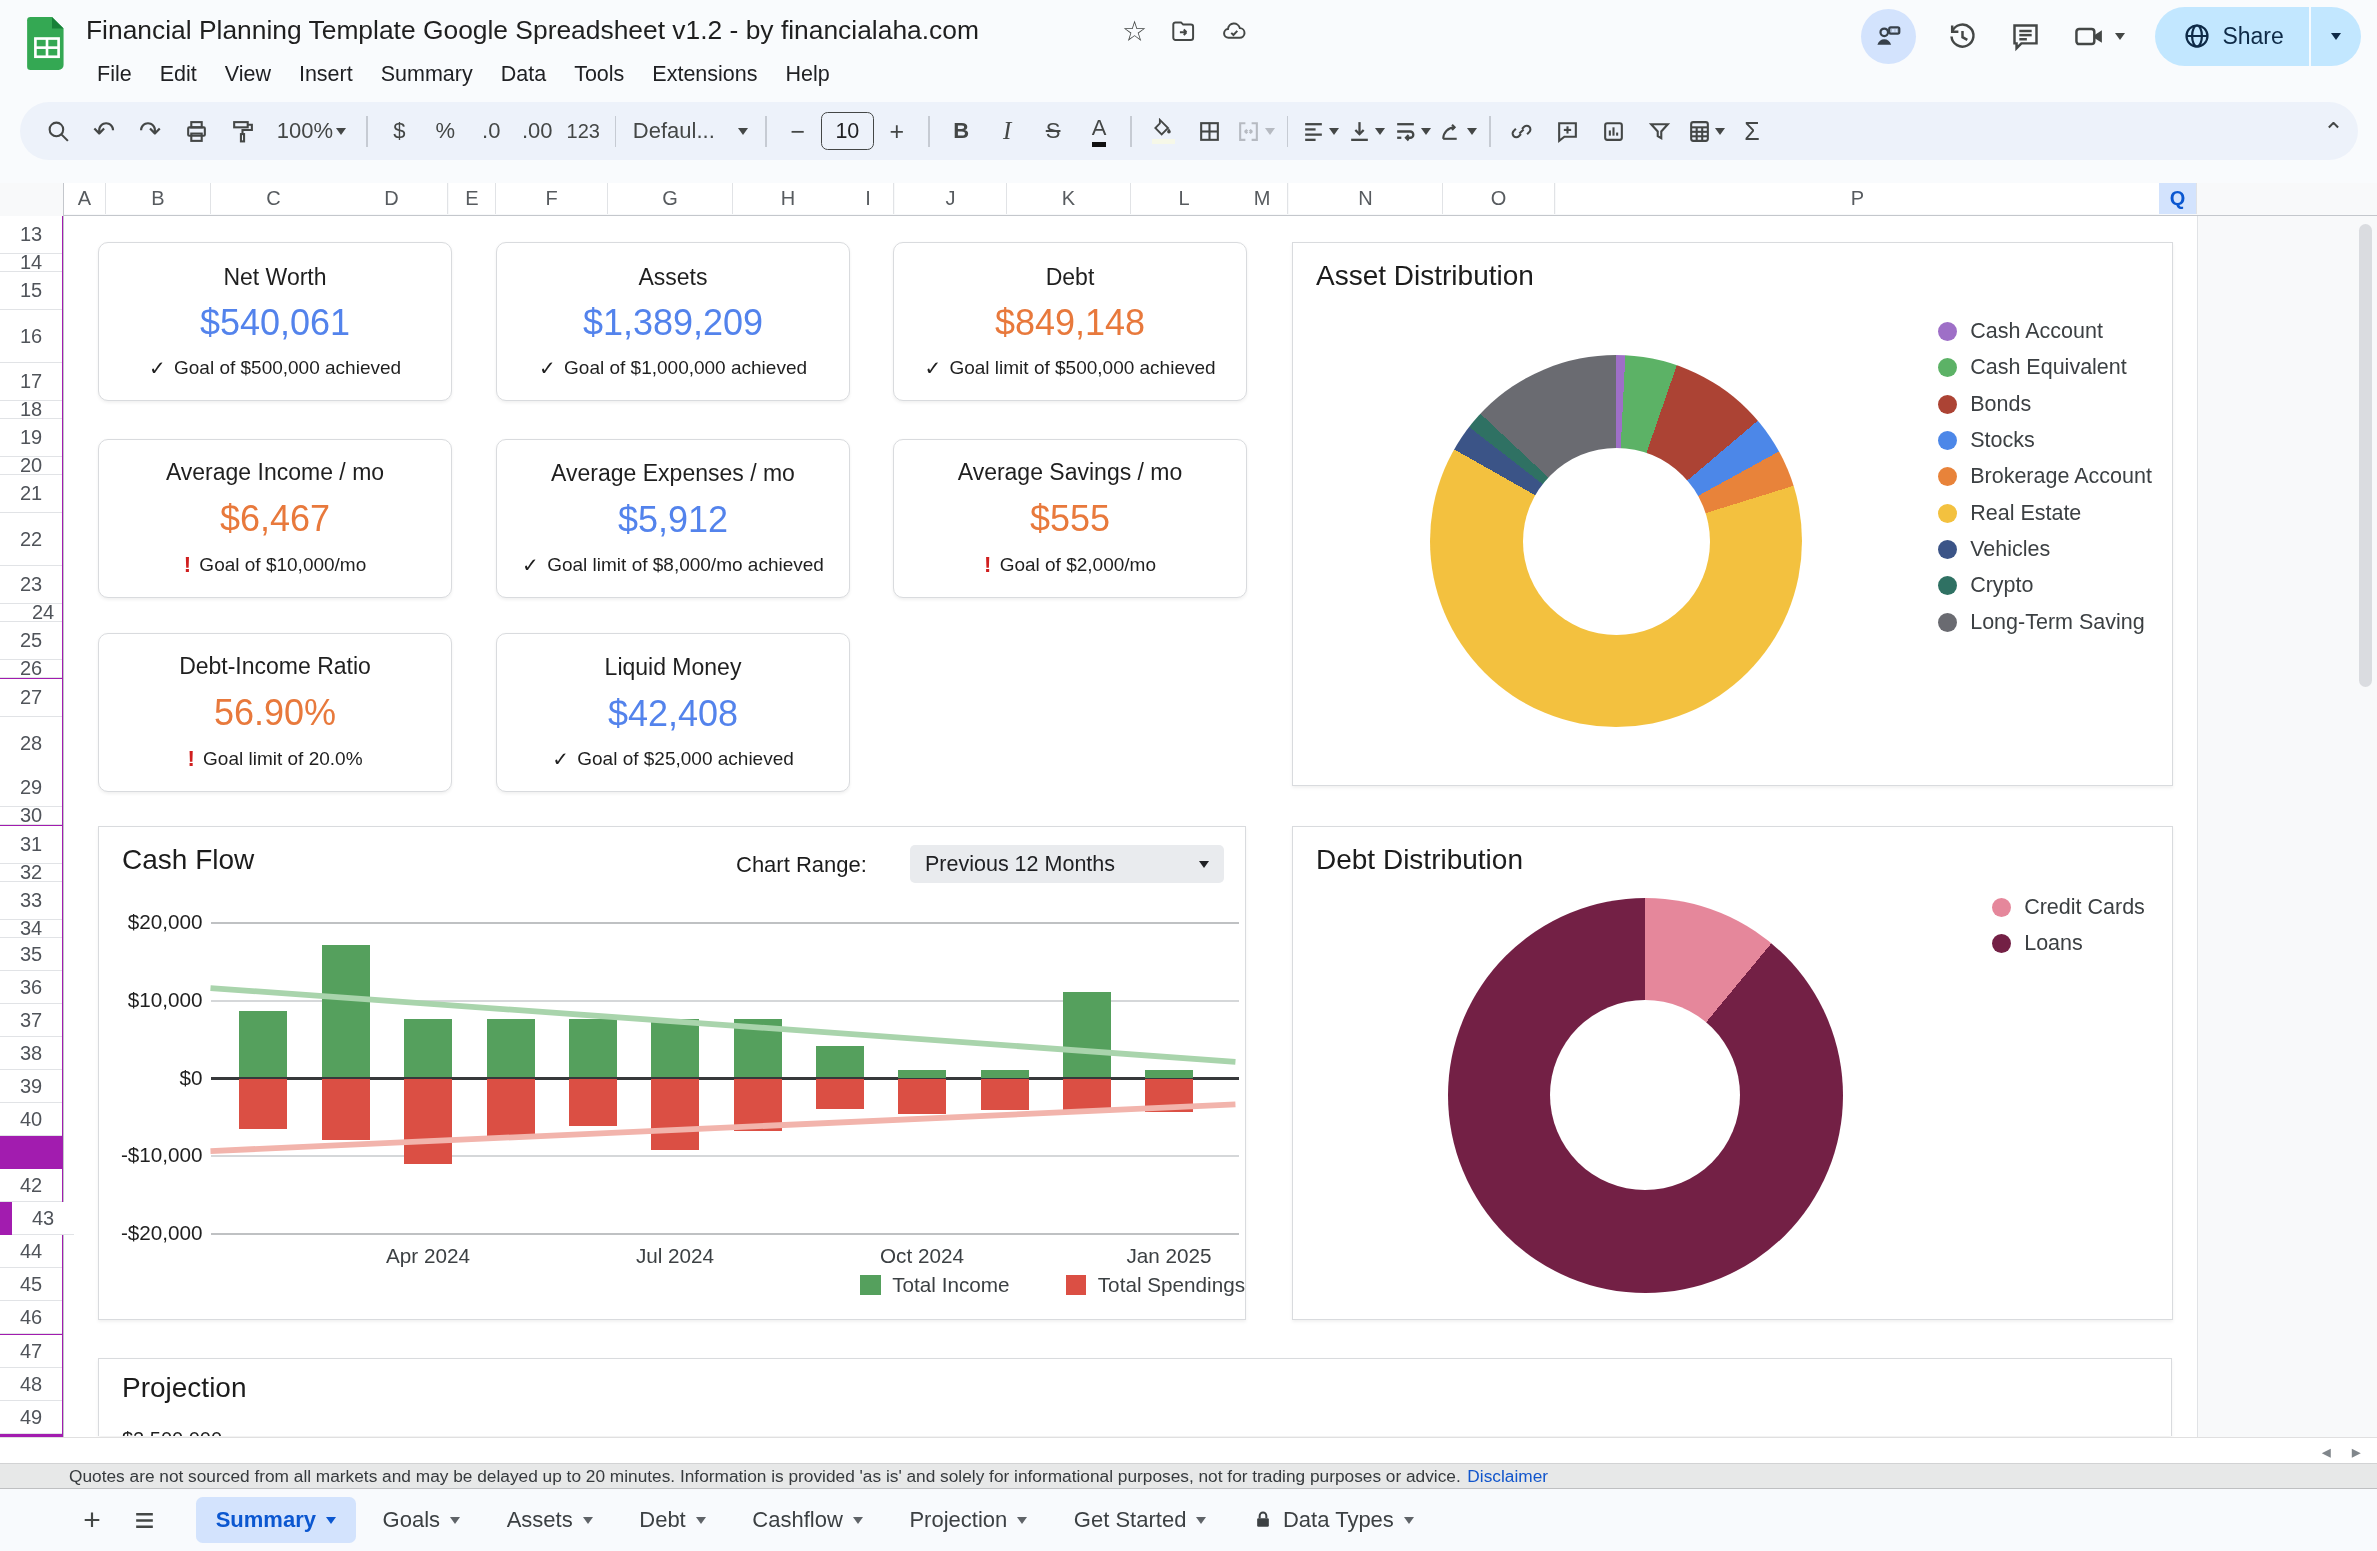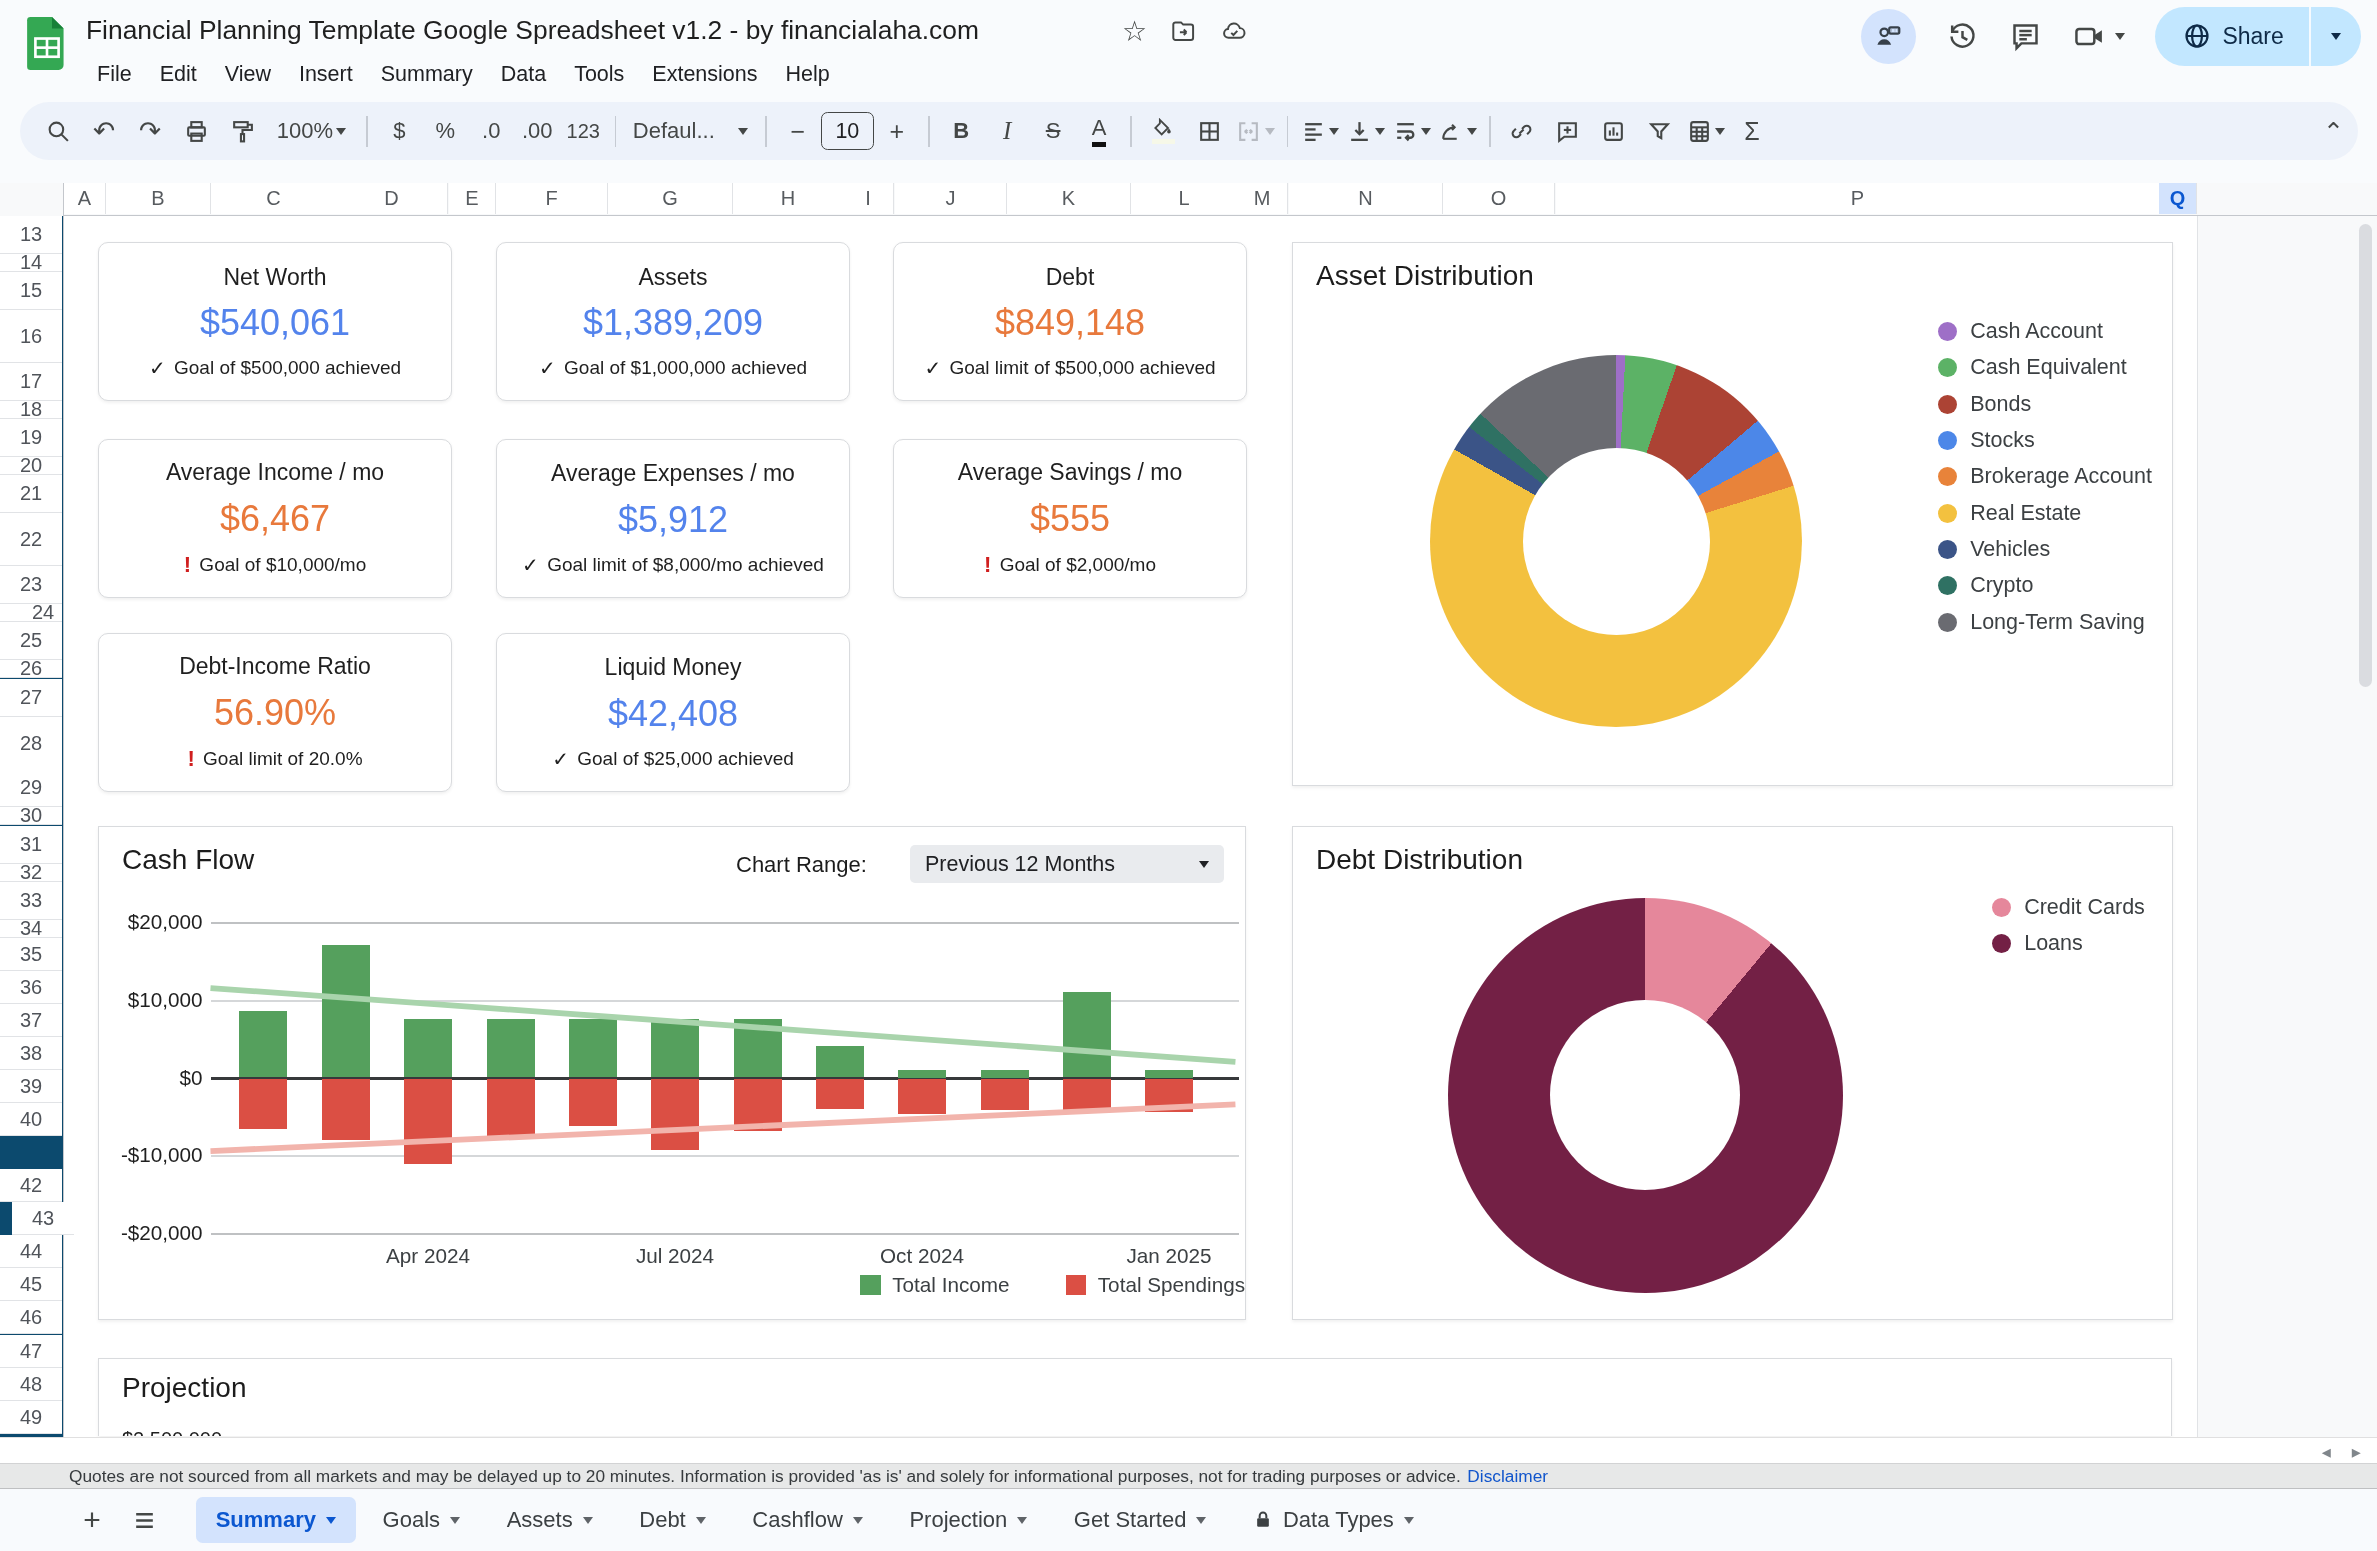--- a/index.html
+++ b/index.html
@@ -37,21 +37,21 @@
   .fill-bar { border-bottom:5px solid #F6F8E8; padding-bottom:0.8px; }
 
   
   .sheet { position:absolute; left:0; top:183px; width:2377px; height:1254px; background:#fff; }
   .colheaders { position:absolute; left:0; top:0; width:2377px; height:33px; background:#F8F9FA; border-bottom:1.7px solid #C4C7CC; }
   .corner { position:absolute; left:0; top:0; width:64px; height:33px; background:#F8F9FA; border-right:1.7px solid #C4C7CC; }
   .colh { position:absolute; top:0; height:31px; background:#fff; border-right:0.8px solid #E1E3E6; display:flex; align-items:center; justify-content:center; font-size:20px; color:#575B5F; }
   .colh.active { background:#D3E3FD; color:#0B57D0; font-weight:700; }
   .colh-rest { position:absolute; top:0; left:2197px; right:0; height:31px; background:#F8F9FA; }
   .canvas { position:absolute; left:0; top:33px; width:2377px; height:1221px; background:#fff; overflow:hidden; }
-  .rowheaders { position:absolute; left:0; top:0; width:64px; height:1221px; background:#0c4a6e; border-right:1.7px solid #C4C7CC; z-index:5; }
+  .rowheaders { position:absolute; left:0; top:0; width:64px; height:1221px; background:#a21caf; border-right:1.7px solid #C4C7CC; z-index:5; }
   .rowh { position:absolute; left:0; width:62px; border-bottom:0.8px solid #E1E3E6; display:flex; align-items:center; justify-content:center; font-size:20px; color:#50545A; background:#fff; overflow:hidden; }
   .offgrid { position:absolute; left:2197px; top:0; width:180px; height:1221px; background:#F8F9FA; border-left:0.8px solid #E1E3E6; }
   .vscroll { position:absolute; right:5px; top:8.3px; width:13.2px; height:463px; background:#DADCE0; border-radius:6.6px; }
 
   
   .card { position:absolute; background:#fff; border:1.7px solid #D9DBDE; box-shadow:0 1.7px 3.3px rgba(0,0,0,.06); }
   .kpi { width:354px; height:159px; display:flex; flex-direction:column; align-items:center; justify-content:center; gap:11.6px;border-radius:10px; }
   .kpi-title { font-size:23px; color:#1f1f1f; font-weight:500; }
   .kpi-value { font-size:36px; font-weight:500; }
   .kpi-goal { font-size:19px; color:#1f1f1f; display:flex; align-items:center; gap:8.3px; }

